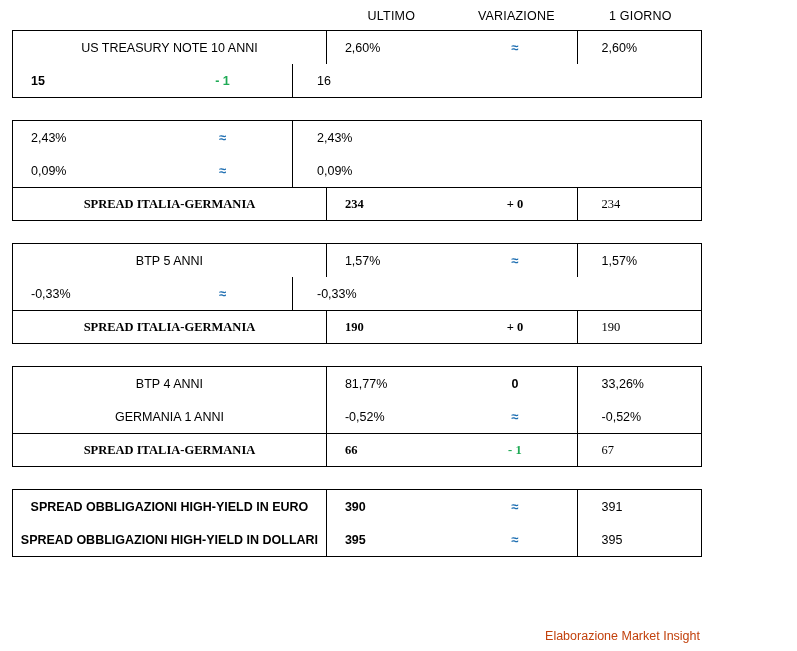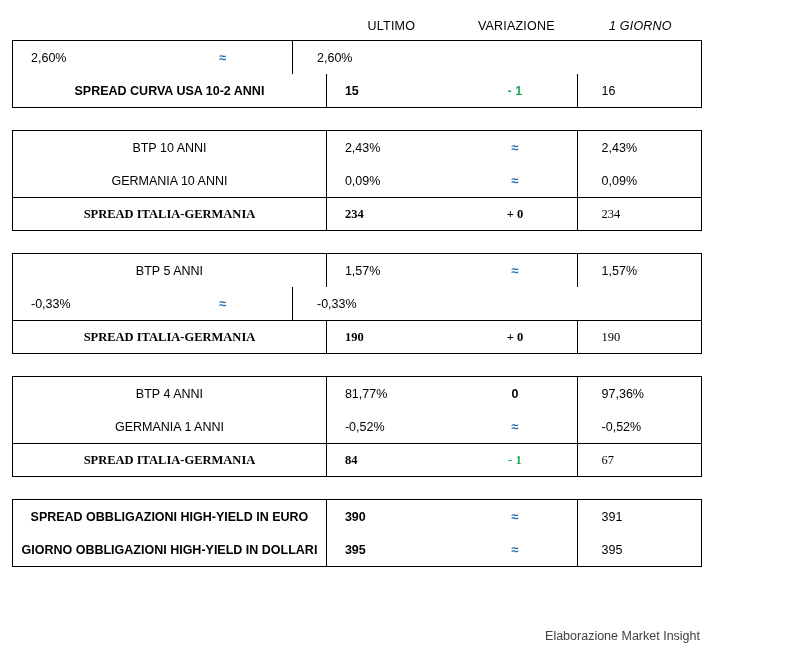--- a/index.html
+++ b/index.html
@@ -12,40 +12,40 @@
     background: #ffffff;
     font-family: "Liberation Sans", sans-serif;
     color: #000000;
     font-size: 12.5px;
   }
   .page {
     position: relative;
     width: 714px;
     height: 651px;
     box-sizing: border-box;
-    padding: 12px 12px;
+    padding: 2px 12px;
   }
   
   .header-row {
     display: flex;
     height: 28px;
     align-items: center;
   }
   .col-label {
     display: flex;
     align-items: center;
     justify-content: center;
     font-size: 12.5px;
     letter-spacing: 0.2px;
     color: #000;
   }
   .c-name  { width: 355px; }
   .c-last  { width: 140px; }
   .c-var   { width: 140px; }
-  .c-day   { width: 138px; font-style: italic; }
+  .c-day   { width: 138px; }
 
   .block {
     border: 1.4px solid #000000;
     box-sizing: border-box;
     margin-bottom: 22px;
     background: #fff;
   }
   .row {
     display: flex;
     box-sizing: border-box;
@@ -85,65 +85,63 @@
   .bold { font-weight: bold; }
   .approx { color: #1f6fb2; font-weight: bold; font-size: 13px; }
   .green { color: #1faa55; font-weight: bold; }
   .blackbold { color: #000; font-weight: bold; }
 
   .footer {
     position: absolute;
     right: 14px;
     bottom: 8px;
     font-size: 12.5px;
-    color: #404040;
+    color: #c2410c;
     margin-top: 24px;
   }
 </style>
 </head>
 <body>
 
 <div class="page">
 
   <div class="header-row">
     <div class="col-label c-name"></div>
     <div class="col-label c-last">ULTIMO</div>
     <div class="col-label c-var">VARIAZIONE</div>
     <div class="col-label c-day">1 GIORNO</div>
   </div>
 
   <div id="blocks-container">
       <div class="block">
         <div class="row">
+          <div class="cell name">US TREASURY NOTE 10 ANNI</div>
           <div class="cell last">2,60%</div>
           <div class="cell var">
             <span class="approx">≈</span>
           </div>
           <div class="cell day">2,60%</div>
         </div>
         <div class="row">
-          <div class="cell name bold">SPREAD CURVA USA 10-2 ANNI</div>
           <div class="cell last bold">15</div>
           <div class="cell var">
             <span class="green">- 1</span>
           </div>
           <div class="cell day">16</div>
         </div>
       </div>
       <div class="block">
         <div class="row">
-          <div class="cell name">BTP 10 ANNI</div>
           <div class="cell last">2,43%</div>
           <div class="cell var">
             <span class="approx">≈</span>
           </div>
           <div class="cell day">2,43%</div>
         </div>
         <div class="row">
-          <div class="cell name">GERMANIA 10 ANNI</div>
           <div class="cell last">0,09%</div>
           <div class="cell var">
             <span class="approx">≈</span>
           </div>
           <div class="cell day">0,09%</div>
         </div>
         <div class="row sep-top">
           <div class="cell name bold">SPREAD ITALIA-GERMANIA</div>
           <div class="cell last bold">234</div>
           <div class="cell var">
@@ -177,50 +175,50 @@
           <div class="cell day">190</div>
         </div>
       </div>
       <div class="block">
         <div class="row">
           <div class="cell name">BTP 4 ANNI</div>
           <div class="cell last">81,77%</div>
           <div class="cell var">
             <span class="blackbold">0</span>
           </div>
-          <div class="cell day">97,36%</div>
+          <div class="cell day">33,26%</div>
         </div>
         <div class="row">
           <div class="cell name">GERMANIA 1 ANNI</div>
           <div class="cell last">-0,52%</div>
           <div class="cell var">
             <span class="approx">≈</span>
           </div>
           <div class="cell day">-0,52%</div>
         </div>
         <div class="row sep-top">
           <div class="cell name bold">SPREAD ITALIA-GERMANIA</div>
-          <div class="cell last bold">84</div>
+          <div class="cell last bold">66</div>
           <div class="cell var">
             <span class="green">- 1</span>
           </div>
           <div class="cell day">67</div>
         </div>
       </div>
       <div class="block">
         <div class="row">
           <div class="cell name bold">SPREAD OBBLIGAZIONI HIGH-YIELD IN EURO</div>
           <div class="cell last bold">390</div>
           <div class="cell var">
             <span class="approx">≈</span>
           </div>
           <div class="cell day">391</div>
         </div>
         <div class="row">
-          <div class="cell name bold">GIORNO OBBLIGAZIONI HIGH-YIELD IN DOLLARI</div>
+          <div class="cell name bold">SPREAD OBBLIGAZIONI HIGH-YIELD IN DOLLARI</div>
           <div class="cell last bold">395</div>
           <div class="cell var">
             <span class="approx">≈</span>
           </div>
           <div class="cell day">395</div>
         </div>
       </div>
     </div>
 
   <div class="footer">Elaborazione Market Insight</div>

